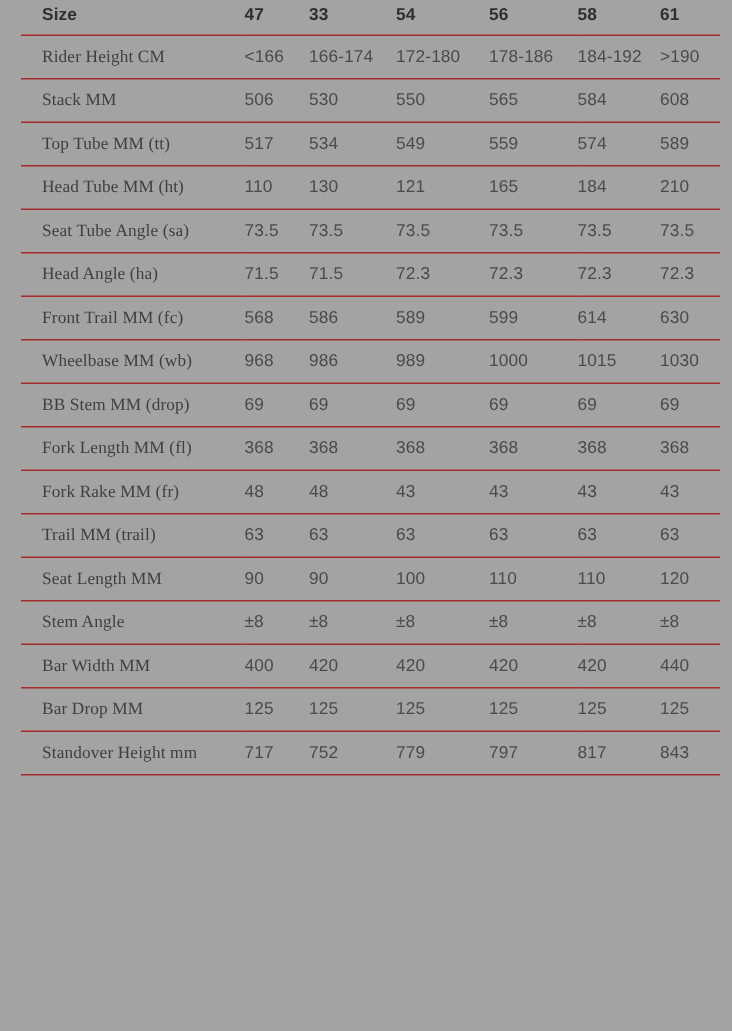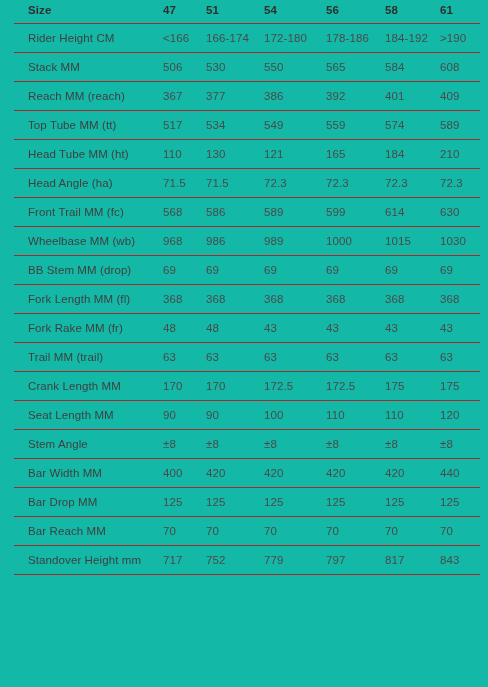--- a/index.html
+++ b/index.html
@@ -12,21 +12,21 @@
     height: 687px;
     font-family: "Liberation Sans", sans-serif;
     -webkit-font-smoothing: antialiased;
   }
 
   .geometry-table-wrap {
     width: 488px;
     height: 687px;
     box-sizing: border-box;
     padding: 0 8px 0 14px;
-    background: #14b8a6;
+    background: #a3a3a3;
     overflow: hidden;
   }
 
   table.geometry-table {
     width: 466px;
     border-collapse: collapse;
     table-layout: fixed;
   }
 
   table.geometry-table col.c-label { width: 149px; }
@@ -58,20 +58,21 @@
     height: 28px;
     padding: 0;
     border-bottom: 1.1px solid #a62a2a;
     vertical-align: middle;
     white-space: nowrap;
     letter-spacing: 0.1px;
   }
   tbody td.row-label {
     padding-left: 14px;
     color: #3f3f3f;
+    font-family: Liberation Serif, serif;
   }
 
   tbody tr:last-child td {
     border-bottom: 1.4px solid #a62a2a;
   }
 </style>
 </head>
 <body>
 
 <div class="geometry-table-wrap">
@@ -82,21 +83,21 @@
       <col class="c-v1">
       <col class="c-v2">
       <col class="c-v3">
       <col class="c-v4">
       <col class="c-v5">
     </colgroup>
     <thead>
       <tr id="header-row">
           <th class="label-head">Size</th>
           <th>47</th>
-          <th>51</th>
+          <th>33</th>
           <th>54</th>
           <th>56</th>
           <th>58</th>
           <th>61</th>
         </tr>
     </thead>
     <tbody id="table-body">
         <tr>
           <td class="row-label">Rider Height CM</td>
           <td>&lt;166</td>
@@ -109,47 +110,47 @@
         <tr>
           <td class="row-label">Stack MM</td>
           <td>506</td>
           <td>530</td>
           <td>550</td>
           <td>565</td>
           <td>584</td>
           <td>608</td>
         </tr>
         <tr>
-          <td class="row-label">Reach MM (reach)</td>
-          <td>367</td>
-          <td>377</td>
-          <td>386</td>
-          <td>392</td>
-          <td>401</td>
-          <td>409</td>
-        </tr>
-        <tr>
           <td class="row-label">Top Tube MM (tt)</td>
           <td>517</td>
           <td>534</td>
           <td>549</td>
           <td>559</td>
           <td>574</td>
           <td>589</td>
         </tr>
         <tr>
           <td class="row-label">Head Tube MM (ht)</td>
           <td>110</td>
           <td>130</td>
           <td>121</td>
           <td>165</td>
           <td>184</td>
           <td>210</td>
         </tr>
         <tr>
+          <td class="row-label">Seat Tube Angle (sa)</td>
+          <td>73.5</td>
+          <td>73.5</td>
+          <td>73.5</td>
+          <td>73.5</td>
+          <td>73.5</td>
+          <td>73.5</td>
+        </tr>
+        <tr>
           <td class="row-label">Head Angle (ha)</td>
           <td>71.5</td>
           <td>71.5</td>
           <td>72.3</td>
           <td>72.3</td>
           <td>72.3</td>
           <td>72.3</td>
         </tr>
         <tr>
           <td class="row-label">Front Trail MM (fc)</td>
@@ -199,29 +200,20 @@
         <tr>
           <td class="row-label">Trail MM (trail)</td>
           <td>63</td>
           <td>63</td>
           <td>63</td>
           <td>63</td>
           <td>63</td>
           <td>63</td>
         </tr>
         <tr>
-          <td class="row-label">Crank Length MM</td>
-          <td>170</td>
-          <td>170</td>
-          <td>172.5</td>
-          <td>172.5</td>
-          <td>175</td>
-          <td>175</td>
-        </tr>
-        <tr>
           <td class="row-label">Seat Length MM</td>
           <td>90</td>
           <td>90</td>
           <td>100</td>
           <td>110</td>
           <td>110</td>
           <td>120</td>
         </tr>
         <tr>
           <td class="row-label">Stem Angle</td>
@@ -244,29 +236,20 @@
         <tr>
           <td class="row-label">Bar Drop MM</td>
           <td>125</td>
           <td>125</td>
           <td>125</td>
           <td>125</td>
           <td>125</td>
           <td>125</td>
         </tr>
         <tr>
-          <td class="row-label">Bar Reach MM</td>
-          <td>70</td>
-          <td>70</td>
-          <td>70</td>
-          <td>70</td>
-          <td>70</td>
-          <td>70</td>
-        </tr>
-        <tr>
           <td class="row-label">Standover Height mm</td>
           <td>717</td>
           <td>752</td>
           <td>779</td>
           <td>797</td>
           <td>817</td>
           <td>843</td>
         </tr>
       </tbody>
   </table>

